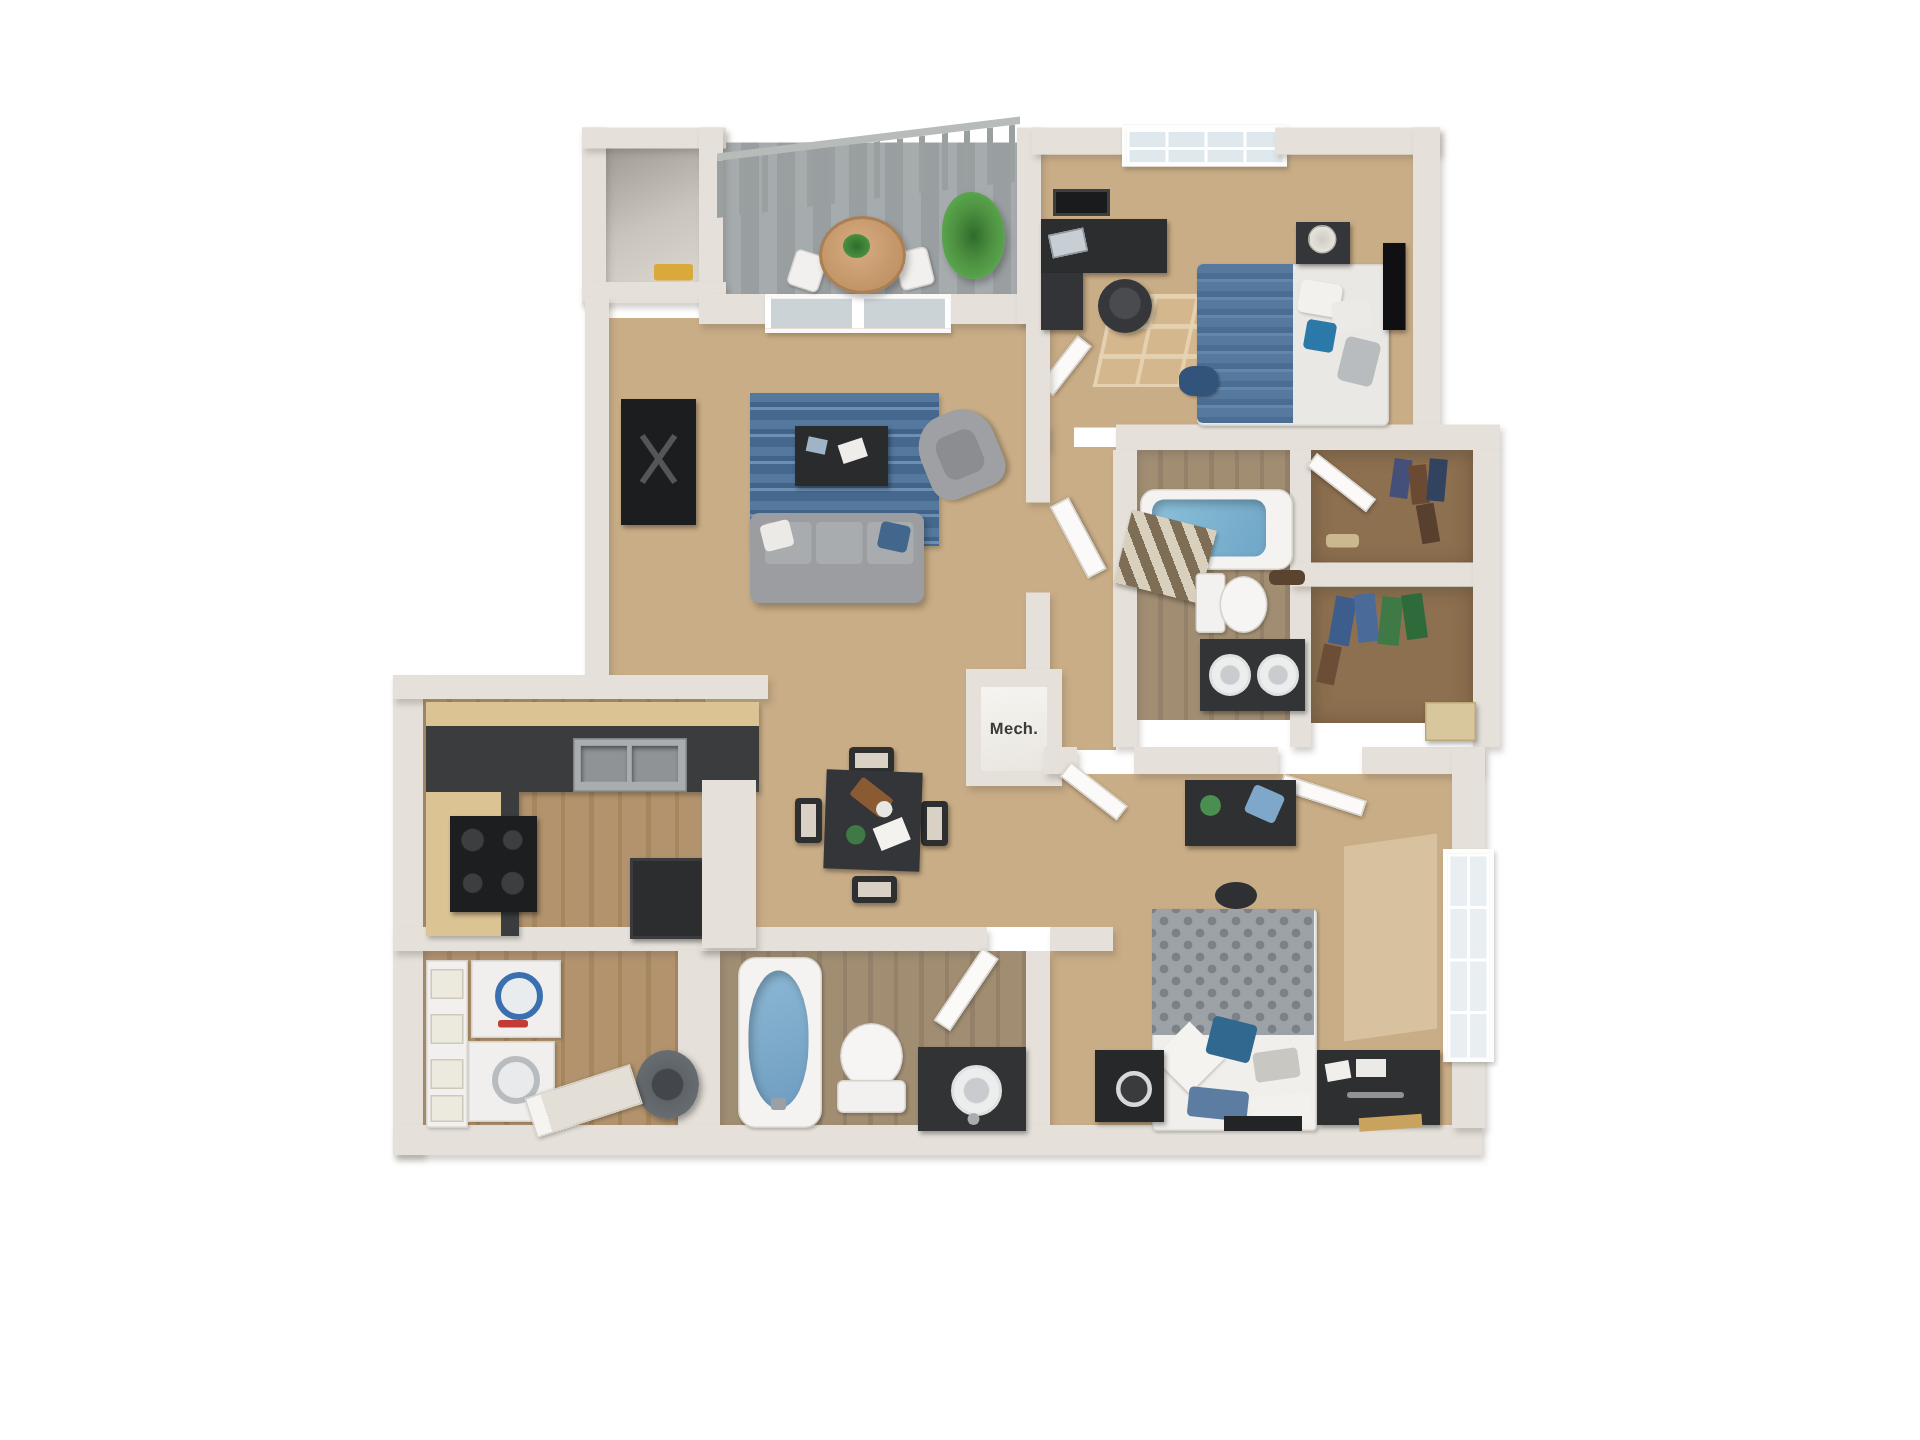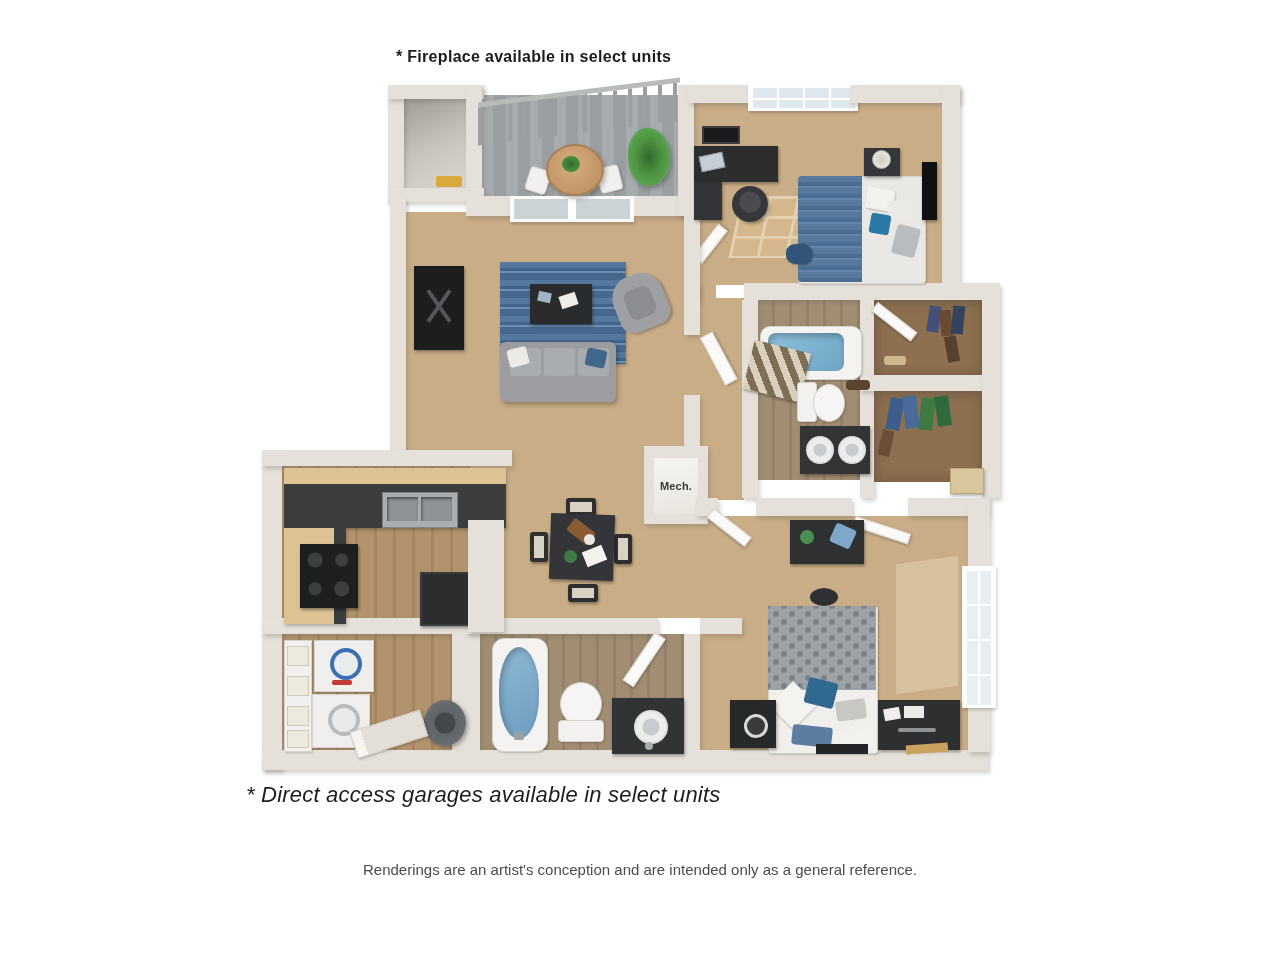--- a/index.html
+++ b/index.html
@@ -32,21 +32,20 @@
       linear-gradient(90deg,#ffffff 2px,transparent 2px),#e8eef1;
       background-size:13px 35px;border:3px solid #fdfdfc;box-shadow:1px 2px 3px rgba(0,0,0,.2);}
   .railing{position:absolute;background:repeating-linear-gradient(90deg,#9aa09f 0 4px,rgba(255,255,255,0) 4px 15px);
            border-top:5px solid #b7bcbb;transform:skewY(-7deg);}
 </style>
 </head>
 <body>
 
 <div class="canvas">
 
-  <div class="note-top">* Fireplace available in select units</div>
 
   <div class="abs" style="left:0;top:0;width:1280px;height:960px;">
 
     <div class="floor" style="left:402px;top:97px;width:66px;height:91px;background:linear-gradient(155deg,#9e9a93,#c9c5be 55%,#dbd7d0);"></div>
     <div class="floor balfloor" style="left:482px;top:95px;width:196px;height:103px;"></div>
     <div class="floor carpet" style="left:405px;top:212px;width:311px;height:406px;"></div>
     <div class="floor carpet" style="left:694px;top:103px;width:248px;height:182px;"></div>
     <div class="floor carpet" style="left:700px;top:298px;width:44px;height:202px;"></div>
     <div class="floor bathwood" style="left:758px;top:300px;width:104px;height:180px;"></div>
     <div class="floor closetfloor" style="left:874px;top:300px;width:108px;height:77px;"></div>
@@ -243,19 +242,17 @@
     <div class="dark" style="left:730px;top:700px;width:46px;height:48px;background:#27282a;"></div>
     <div class="abs" style="left:744px;top:714px;width:18px;height:18px;border-radius:50%;border:3px solid #d8d8d8;background:#3a3b3d;"></div>
     <div class="dark" style="left:878px;top:700px;width:82px;height:50px;background:#2e2f31;"></div>
     <div class="abs" style="left:884px;top:708px;width:16px;height:12px;background:#f1efec;transform:rotate(-10deg);"></div>
     <div class="abs" style="left:904px;top:706px;width:20px;height:12px;background:#eceae6;"></div>
     <div class="abs" style="left:898px;top:728px;width:38px;height:4px;background:#8f9396;border-radius:2px;"></div>
     <div class="abs" style="left:906px;top:744px;width:42px;height:9px;background:#c9a25e;transform:rotate(-4deg);"></div>
 
   </div>
 
-  <div class="note-bottom">* Direct access garages available in select units</div>
 
   <div class="disclaimer">
-    <div>Renderings are an artist's conception and are intended only as a general reference.</div>
   </div>
 
 </div>
 
 </body></html>

